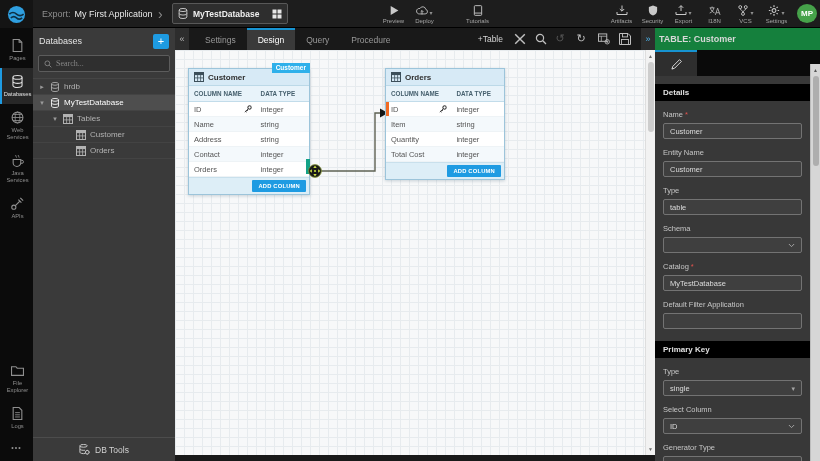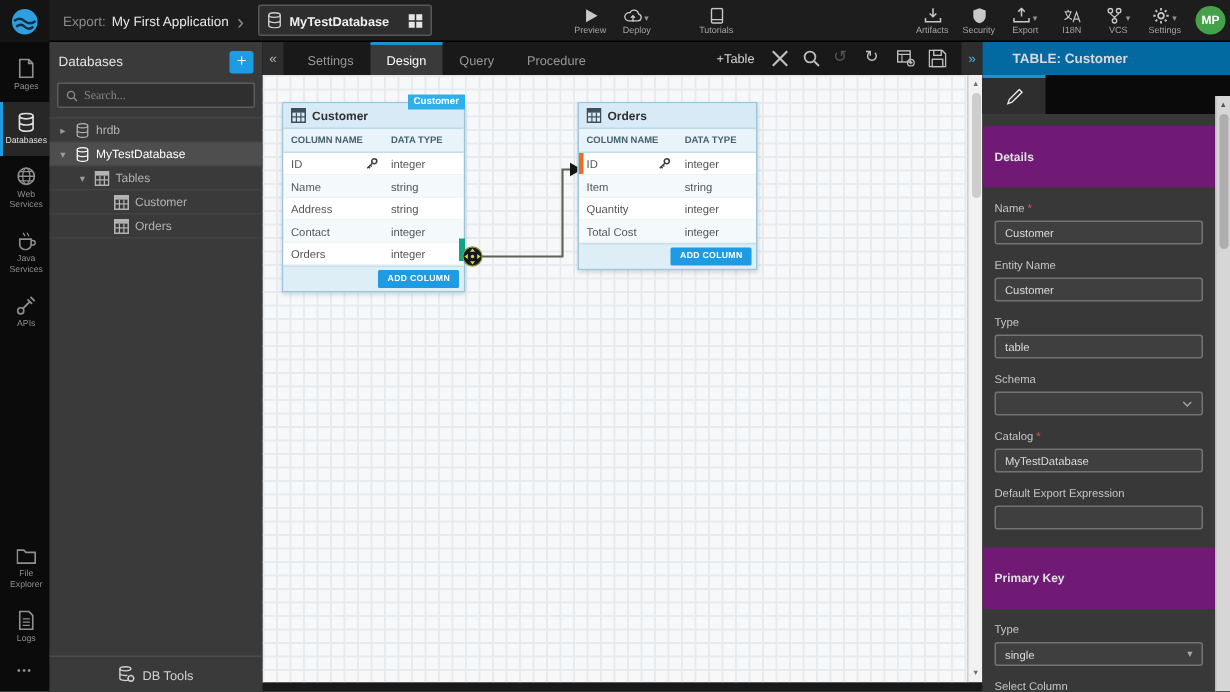--- a/index.html
+++ b/index.html
@@ -96,27 +96,27 @@
   .card-row.highlighted { box-shadow: inset 3px 0 0 #f26b24; }
   .cell-name { width:58%; padding:0 7px 0 5px; display:flex; align-items:center; justify-content:space-between; }
   .cell-type { flex:1; padding-left:2px; }
   .key-ic { width:8px; height:8px; color:#3d3d3d; flex:none; }
   .card-foot { height:17px; background:#ddeef7; display:flex; justify-content:flex-end; align-items:center; padding:0 3px; border-top:1px solid #c9e0ec; }
   .add-col-btn { background:#1e9be2; color:#fff; font-size:5.8px; font-weight:bold; padding:3px 6px; border:none; border-radius:1px; letter-spacing:.2px; cursor:pointer; }
   .drag-handle { position:absolute; left:131px; top:109px; width:4px; height:15px; background:#12a287; z-index:4; cursor:grab; }
   .move-handle { position:absolute; left:133px; top:114px; width:14px; height:14px; z-index:5; display:inline-flex; cursor:move; }
 
   
-  .inspector-header { position:absolute; left:655px; top:28px; width:165px; height:22px; background:#0369a1; display:flex; align-items:center; padding-left:20px; font-size:9px; font-weight:bold; color:#d8d8d8; z-index:25; }
+  .inspector-header { position:absolute; left:655px; top:28px; width:165px; height:22px; background:#15803d; display:flex; align-items:center; padding-left:4px; font-size:9px; font-weight:bold; color:#d8d8d8; z-index:25; }
   .inspector { position:absolute; left:655px; top:50px; width:165px; height:411px; background:#383838; z-index:20; }
   .insp-tabstrip { position:absolute; left:0; top:0; width:165px; height:26px; background:#0a0a0a; display:flex; }
   .pencil-tab { width:42px; height:26px; background:#2e2e2e; border-top:2px solid #1793d1; display:flex; align-items:center; justify-content:center; color:#e8e8e8; cursor:pointer; }
   .pencil-tab .ic { width:11px; height:11px; }
   .insp-body { position:absolute; left:0; top:26px; width:155px; bottom:0; background:#383838; overflow:hidden; padding-top:8px; }
-  .sec-bar { background:#701a75; color:#e0e0e0; font-size:8px; font-weight:bold; padding:16px 8px; }
+  .sec-bar { background:#000000; color:#e0e0e0; font-size:8px; font-weight:bold; padding:4px 8px; }
   .sec-bar.second { margin-top:12px; }
   .field { margin:9px 8px 0; }
   .f-label { font-size:7.5px; color:#c6c6c6; margin-bottom:4px; }
   .req { color:#e0524d; margin-left:2px; }
   .f-input, .f-select { height:16px; width:100%; background:#3f3f3f; border:1px solid #737373; border-radius:2px; color:#dcdcdc; font-size:7.5px; padding:0 6px; display:flex; align-items:center; justify-content:space-between; }
   input.f-input { outline:none; font-family:inherit; }
   .f-select { cursor:pointer;text-align:right; }
   .sel-caret { color:#a5a5a5; font-size:7px; line-height:7px; display:inline-flex; }
   .sel-caret .ic { width:7px; height:5px; }
   .panel-scrollbar { position:absolute; right:0; top:14px; width:10px; bottom:0; background:#d6d6d6; border-left:1px solid #bdbdbd; }
@@ -647,21 +647,21 @@
                 </svg>
               </span>
             </span>
           </div>
         </div>
         <div class="field">
           <div class="f-label"><span>Catalog</span><span class="req">*</span></div>
           <input class="f-input" value="MyTestDatabase" style="">
         </div>
         <div class="field">
-          <div class="f-label"><span>Default Export Expression</span></div>
+          <div class="f-label"><span>Default Filter Application</span></div>
           <input class="f-input" style="">
         </div>
         <div class="sec-bar second">Primary Key</div>
         <div class="field">
           <div class="f-label"><span>Type</span></div>
           <div class="f-select">
             <span>single</span>
             <span class="sel-caret">▾</span>
           </div>
         </div>

